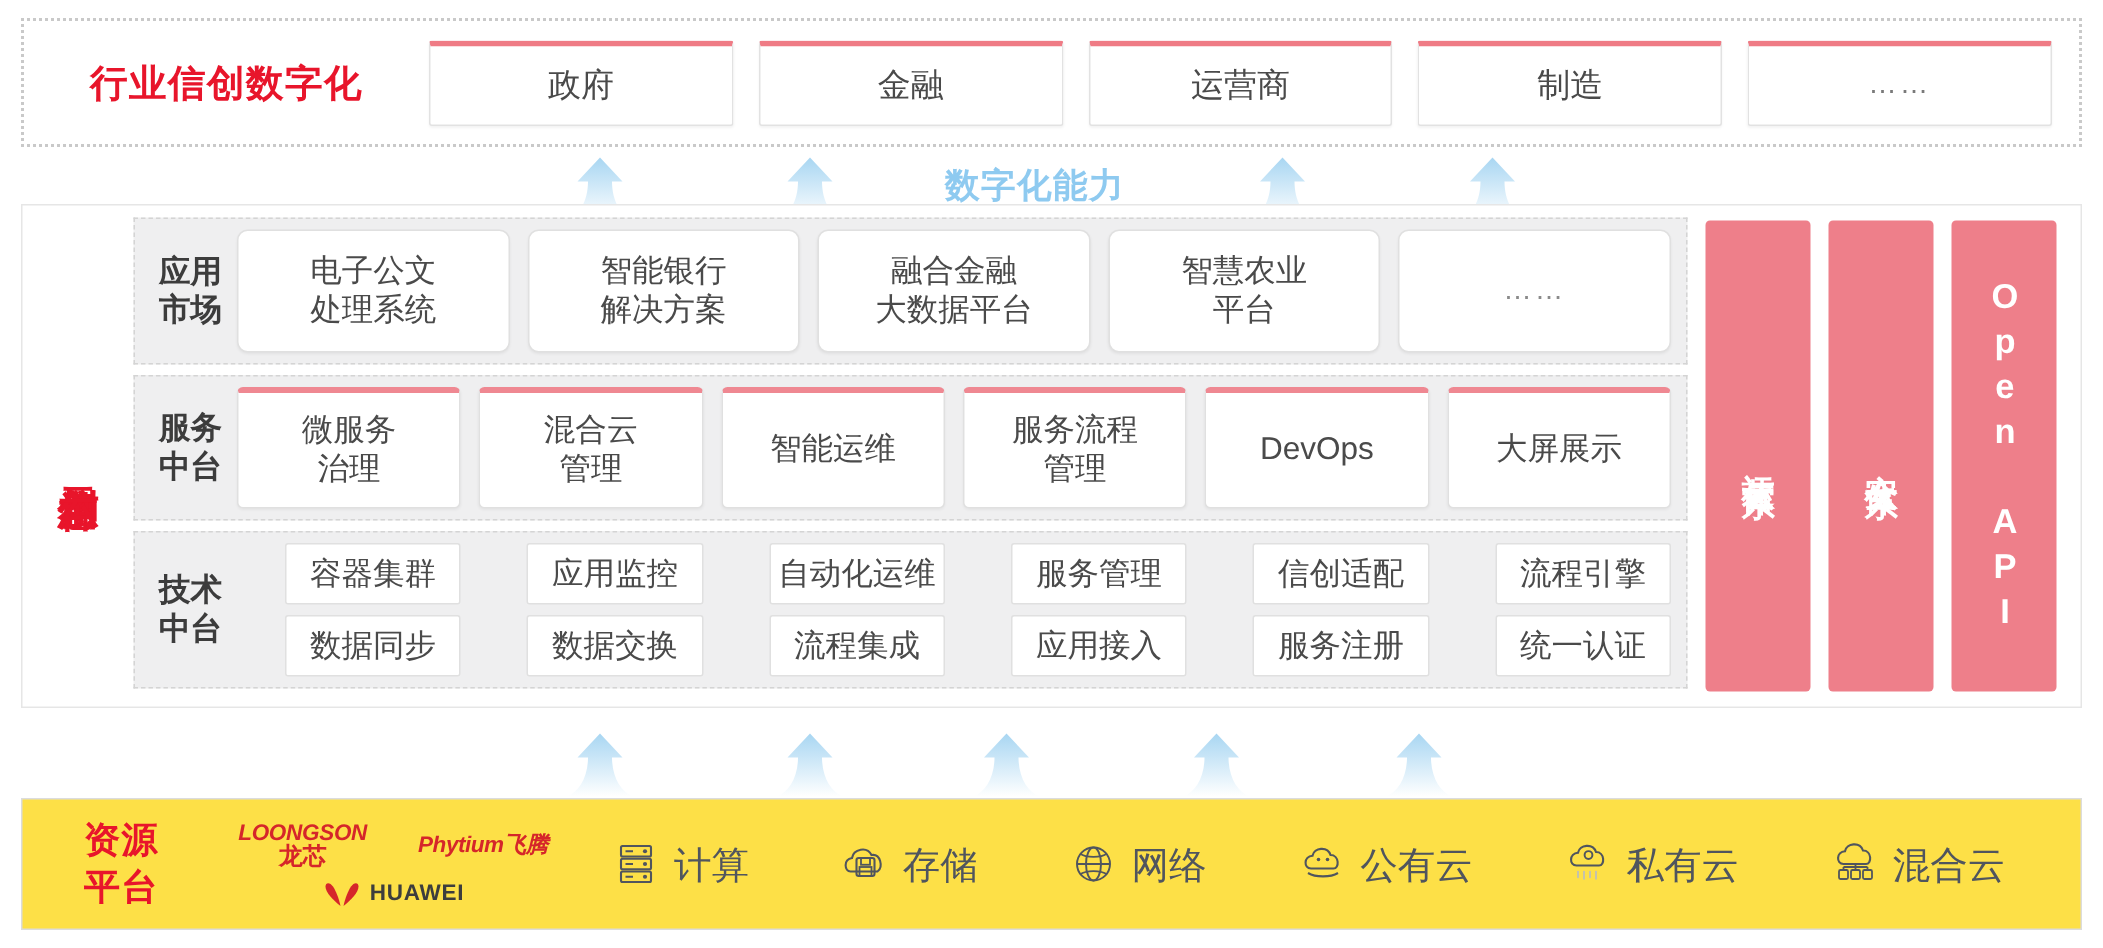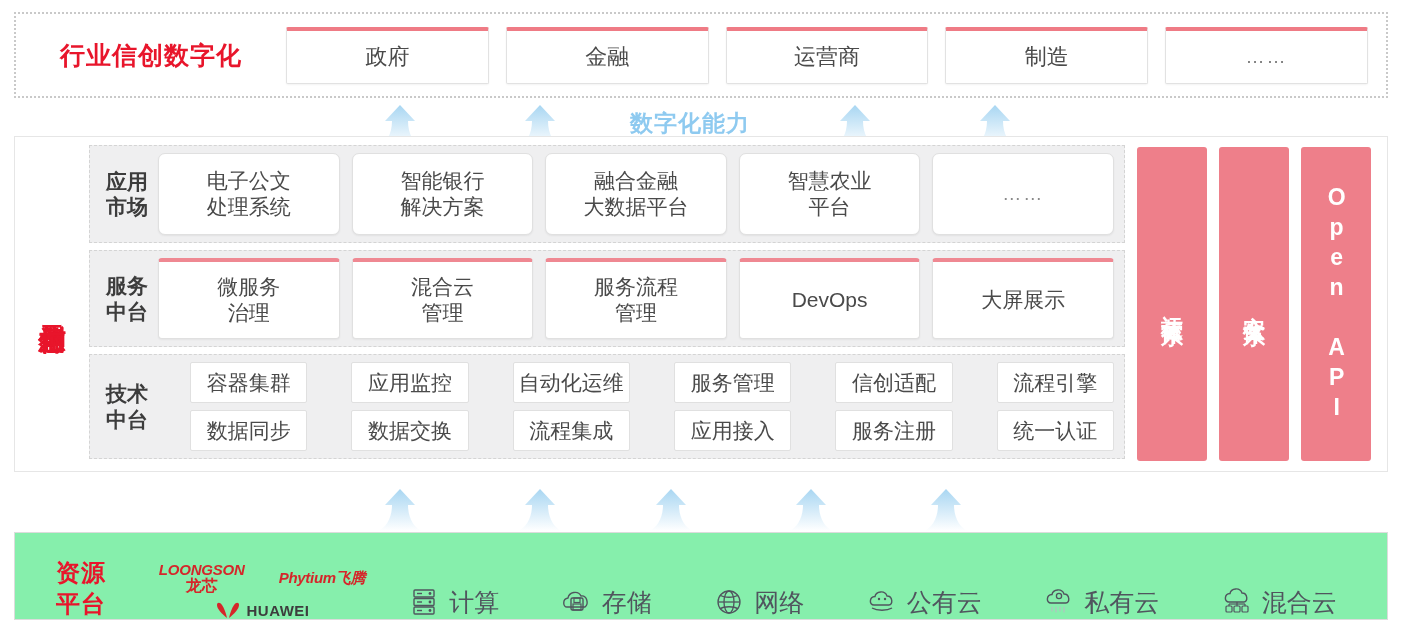--- a/index.html
+++ b/index.html
@@ -112,22 +112,22 @@
     color:#fff;font-size:22px;font-weight:bold;letter-spacing:3px;line-height:1.1;
   }
   .side-panel.api .vtext{
     writing-mode:vertical-rl;text-orientation:upright;
     font-size:23px;letter-spacing:4px;
   }
 
   
   .resource-panel{
     position:absolute;left:14px;top:532px;width:1374px;height:88px;
-    border:1px solid #dcdcdc;background:#86efac;box-sizing:border-box;
-    display:flex;align-items:flex-end;
+    border:1px solid #dcdcdc;background:#fde047;box-sizing:border-box;
+    display:flex;align-items:center;
   }
   .res-title{
     width:132px;text-align:center;font-size:24px;line-height:1.3;
   }
   .logos{
     width:230px;display:flex;flex-direction:column;align-items:center;
     justify-content:center;gap:7px;
   }
   .logo-line{display:flex;align-items:center;gap:34px;}
   .loongson{display:flex;flex-direction:column;align-items:center;line-height:1;}
@@ -242,20 +242,25 @@
             <div class="cell pinktop">
               <div>
                 <div>微服务</div>
                 <div>治理</div>
               </div>
             </div>
             <div class="cell pinktop">
               <div>
                 <div>混合云</div>
                 <div>管理</div>
+              </div>
+            </div>
+            <div class="cell pinktop">
+              <div>
+                <div>智能运维</div>
               </div>
             </div>
             <div class="cell pinktop">
               <div>
                 <div>服务流程</div>
                 <div>管理</div>
               </div>
             </div>
             <div class="cell pinktop">
               <div>DevOps</div>

